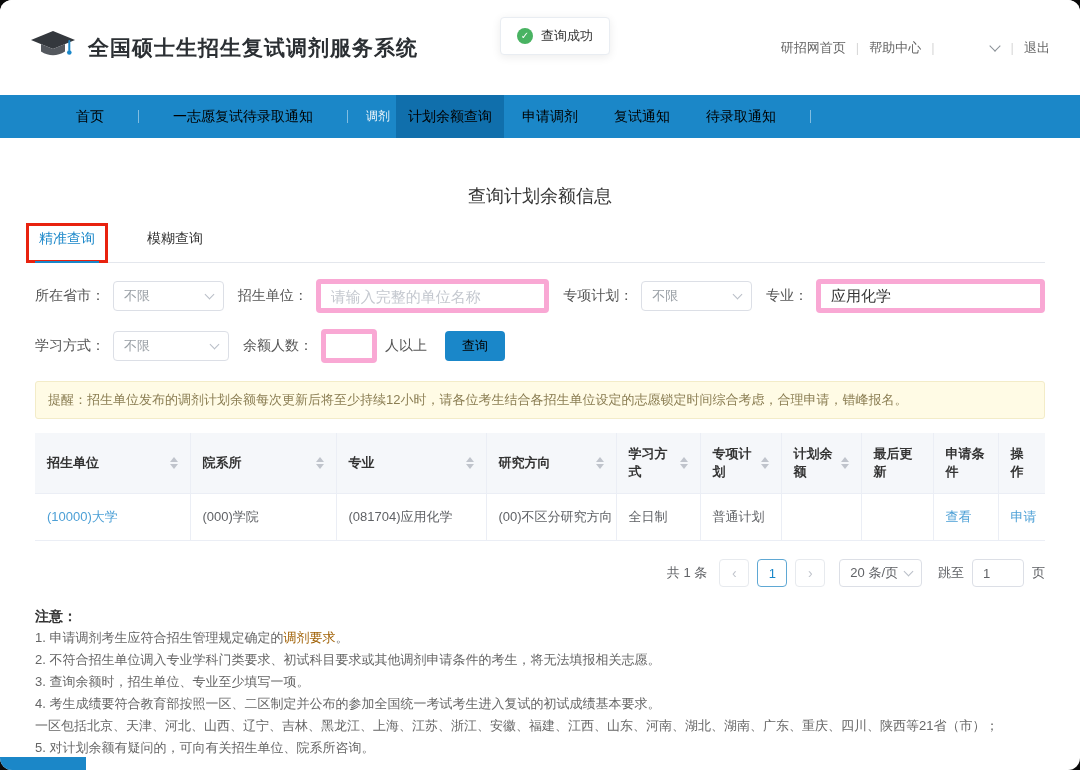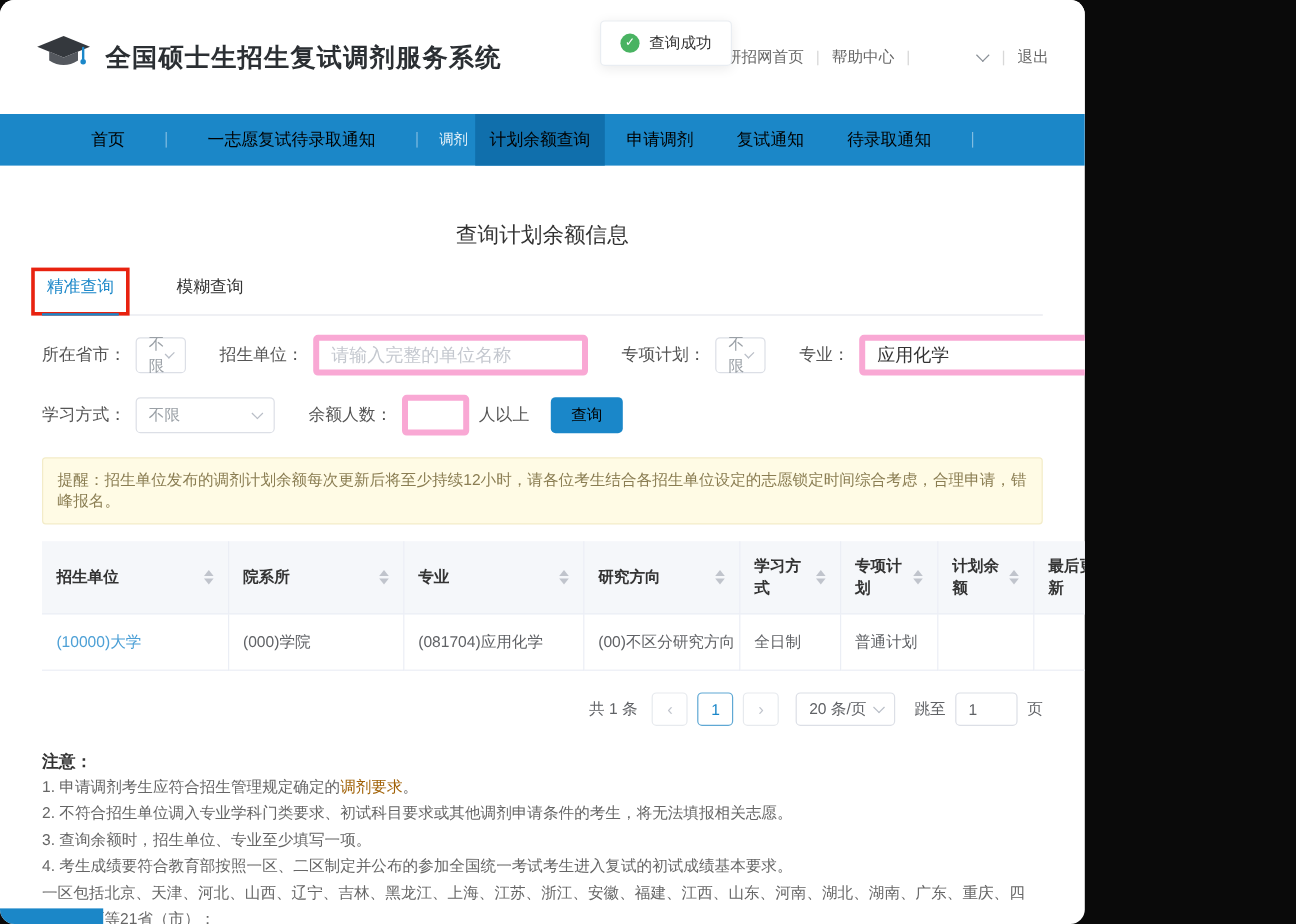--- a/index.html
+++ b/index.html
@@ -1,18 +1,18 @@
 <!DOCTYPE html>
 <html><head>
 <meta charset="utf-8">
 <style>
   * { margin:0; padding:0; box-sizing:border-box; }
   html,body { width:1080px; height:770px; }
   body { background:#0a0a0a; font-family:"Liberation Sans","DejaVu Sans",sans-serif; }
-  .page { position:relative; width:904px; height:770px; background:#fff; border-radius:12px; overflow:hidden; }
+  .page { position:relative; width:1080px; height:770px; background:#fff; border-radius:12px; overflow:hidden; }
 
   
   .app-header { height:95px; display:flex; align-items:center; padding:0 30px; position:relative; background:#fff; }
   .brand { display:flex; align-items:center; gap:12px; }
   .brand h1 { font-size:21px; color:#2b2f33; font-weight:700; letter-spacing:1px; }
   .toast { position:absolute; left:500px; top:17px; display:flex; align-items:center; gap:8px;
            background:#fff; border:1px solid #e9edf2; box-shadow:0 2px 10px rgba(0,0,0,.08);
            border-radius:4px; padding:9px 16px; font-size:13px; color:#333; }
   .toast-check { width:16px; height:16px; border-radius:50%; background:#49b362; color:#fff;
                  font-size:10px; line-height:16px; text-align:center; flex:0 0 16px; }
@@ -37,21 +37,21 @@
   .page-title { text-align:center; font-size:18px; font-weight:500; color:#333; margin-top:46px; }
 
   .tabs { display:flex; margin-top:22px; border-bottom:1px solid #e4e7ed; }
   .tab { font-size:14px; color:#333; padding:0 4px 14px; margin-right:44px; cursor:pointer; position:relative; }
   .tab.active { color:#1a87c9; }
   .tab.active::after { content:""; position:absolute; left:0; right:0; bottom:-1px; height:2px; background:#1a87c9; }
   .red-box { position:absolute; border:3px solid #e8220f; left:-9px; top:-7px; right:-9px; bottom:-1px; pointer-events:none; }
 
   .filter-row { display:flex; align-items:center; margin-top:16px; font-size:14px; color:#555; }
   .f-label { margin-right:8px; white-space:nowrap; }
-  .f-gap { margin-left:28px; }
+  .f-gap { margin-left:14px; }
   .select { width:116px; height:30px; border:1px solid #dcdfe6; border-radius:4px; display:flex;
             align-items:center; justify-content:space-between; padding:0 10px; color:#9aa0a6;
             font-size:13px; background:#fff; cursor:pointer; }
   .sel-chev { width:7px; height:7px; border-right:1px solid #b9bec7; border-bottom:1px solid #b9bec7;
               transform:rotate(45deg); margin-top:-3px; }
   .input { height:30px; border:5px solid #f9a8d4; border-radius:4px; padding:12px 10px; font-size:15px;
            color:#333; font-family:inherit; background:#fff; }
   .input::placeholder { color:#c4c8cf; }
   .unit-input { width:246px; }
   .major-input { width:238px; }

